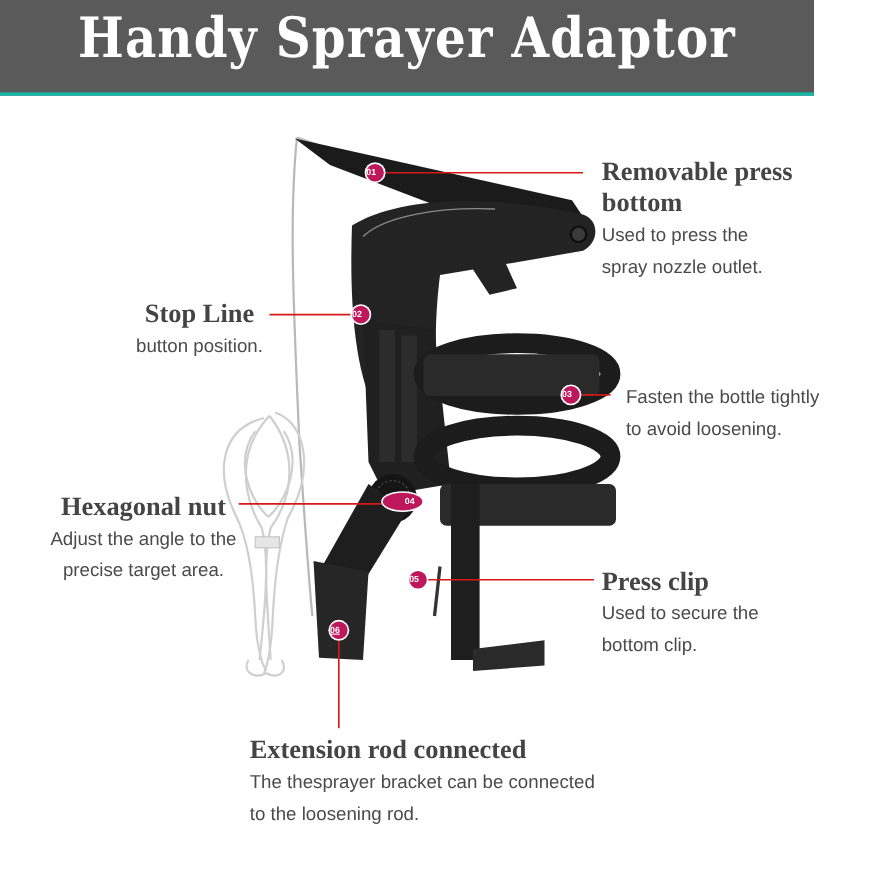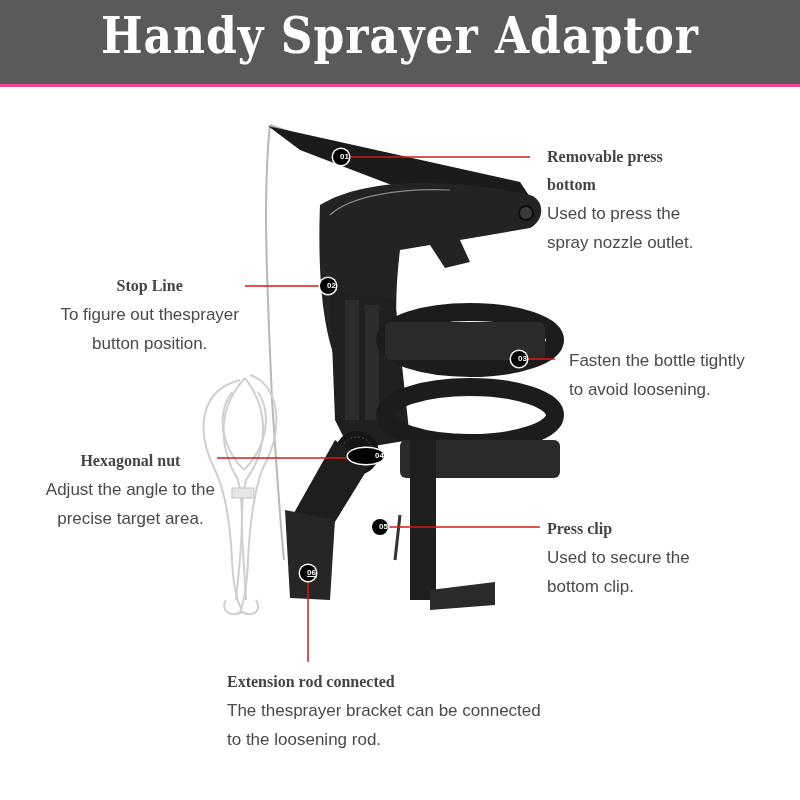--- a/index.html
+++ b/index.html
@@ -1,24 +1,24 @@
 <!DOCTYPE html>
 <html><head>
 <meta charset="utf-8">
 <style>
   html, body { margin:0; padding:0; }
   body { width:800px; height:800px; background:#ffffff; position:relative; overflow:hidden; font-family:"Liberation Sans", sans-serif; }
-  .banner { position:absolute; left:0; top:0; width:800px; height:84px; background:#5a5a5a; border-bottom:3px solid #ec4899; }
+  .banner { position:absolute; left:0; top:0; width:740px; height:84px; background:#5a5a5a; border-bottom:3px solid #14b8a6; }
   .banner-title { position:absolute; left:0; right:0; top:10px; text-align:center; color:#ffffff; font-family:"DejaVu Serif", serif; font-weight:bold; font-size:44px; letter-spacing:1px; transform:scaleY(1.15); }
   .illus { position:absolute; left:0; top:0; width:800px; height:800px; }
   .callout { position:absolute; color:#4a4a4a; }
-  .callout .title { font-family:"Liberation Serif", serif; font-weight:bold; font-size:16px; color:#444; line-height:28px; }
+  .callout .title { font-family:"Liberation Serif", serif; font-weight:bold; font-size:24px; color:#444; line-height:28px; }
   .callout .desc { font-family:"Liberation Sans", sans-serif; font-size:17px; line-height:29px; color:#4a4a4a; }
   .right { text-align:center; }
-  .badge { position:absolute; width:16px; height:16px; border-radius:50%; background:#000000; color:#fff; font-size:8px; font-weight:bold; text-align:right; line-height:16px; font-family:"Liberation Sans", sans-serif; box-shadow:0 0 0 1.5px #ffffff; }
+  .badge { position:absolute; width:16px; height:16px; border-radius:50%; background:#be185d; color:#fff; font-size:8px; font-weight:bold; text-align:left; line-height:16px; font-family:"Liberation Sans", sans-serif; box-shadow:0 0 0 1.5px #ffffff; }
 </style>
 </head>
 <body>
 
 <div class="banner">
   <div class="banner-title">Handy Sprayer Adaptor</div>
 </div>
 
 <svg class="illus" viewBox="0 0 800 800">
 
@@ -80,21 +80,20 @@
 
 <div class="callout" style="left:547px;top:143px;">
   <div class="title">Removable press</div>
   <div class="title">bottom</div>
   <div class="desc">Used to press the</div>
   <div class="desc">spray nozzle outlet.</div>
 </div>
 
 <div class="callout right" style="right:561px;top:272px;">
   <div class="title">Stop Line</div>
-  <div class="desc">To figure out thesprayer</div>
   <div class="desc">button position.</div>
 </div>
 
 <div class="callout" style="left:569px;top:346px;">
   <div class="desc">Fasten the bottle tightly</div>
   <div class="desc">to avoid loosening.</div>
 </div>
 
 <div class="callout right" style="right:585px;top:447px;">
   <div class="title">Hexagonal nut</div>

